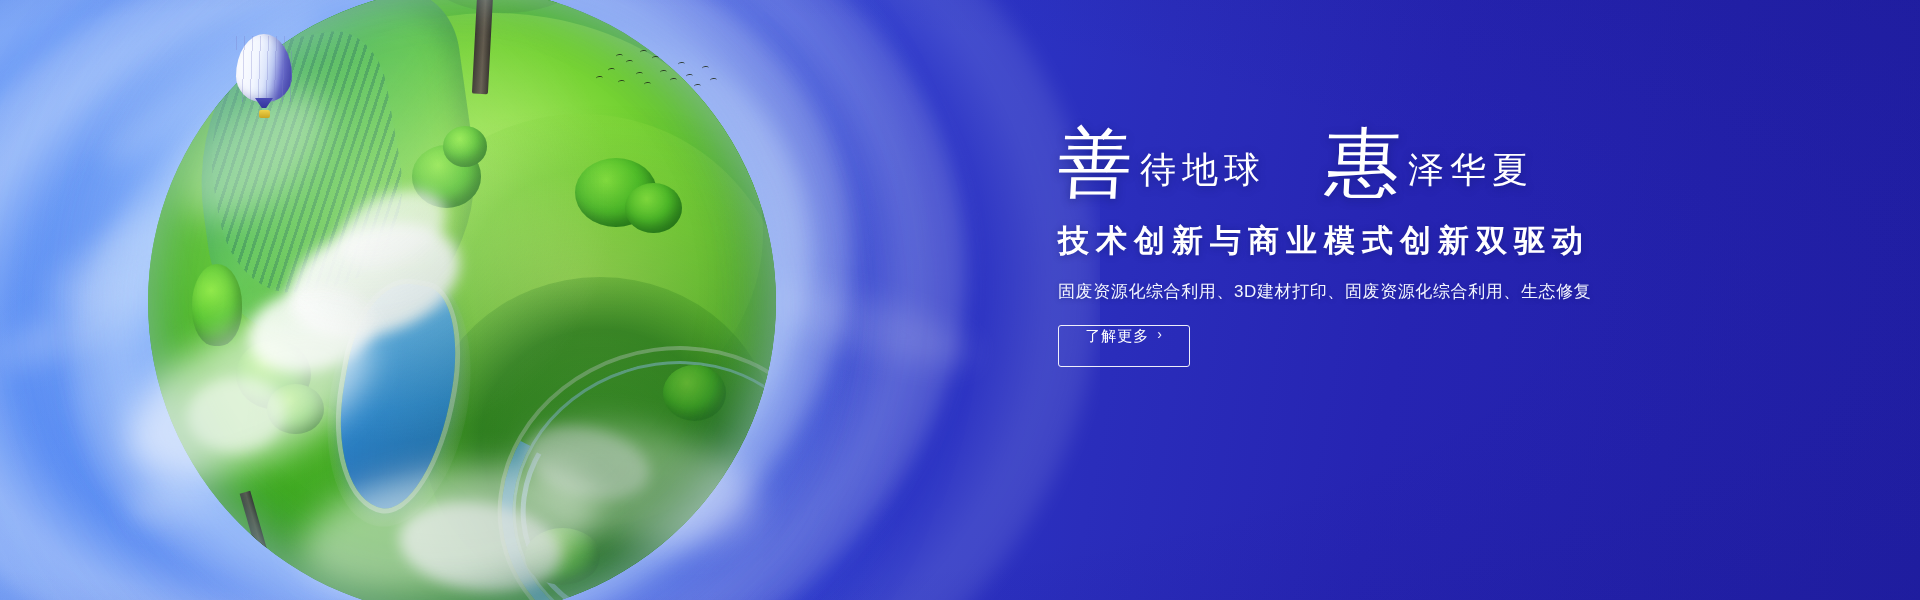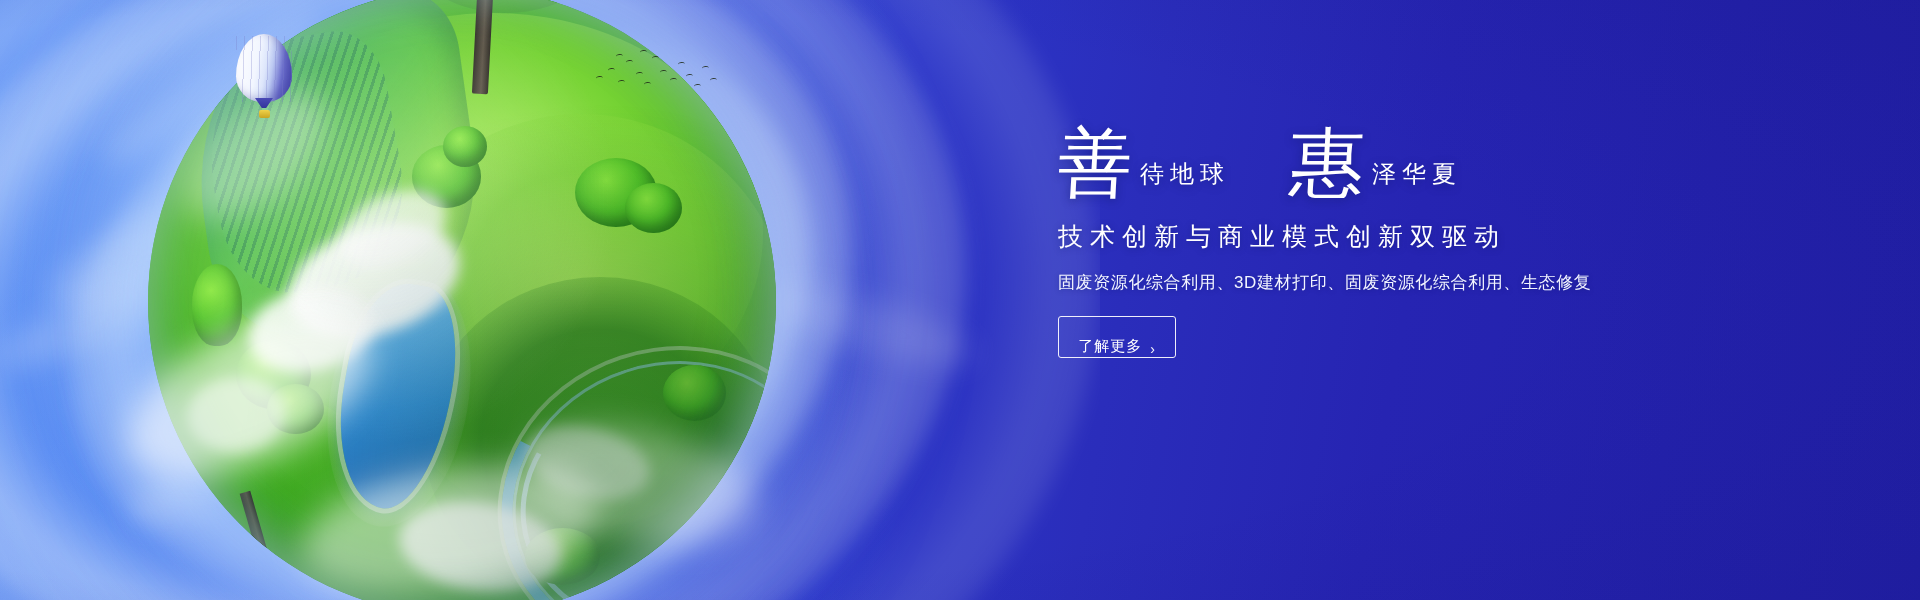--- a/index.html
+++ b/index.html
@@ -163,29 +163,29 @@
      border-top:1.6px solid #1f2a18;border-radius:50% 50% 0 0;transform:rotate(-6deg);opacity:.85;}
 
   
   .content{position:absolute;left:1058px;top:126px;width:760px;color:#fff;}
   .headline{display:flex;align-items:baseline;white-space:nowrap;
      text-shadow:0 2px 10px rgba(10,20,90,.45);}
   .hl-big{font-family:"Liberation Serif","DejaVu Serif",serif;
      font-size:74px;line-height:1;font-weight:400;letter-spacing:0;
      transform:skewX(-3deg);}
   .hl-sm{font-family:"Liberation Serif","DejaVu Serif",serif;
-     font-size:24px;line-height:1;font-weight:400;letter-spacing:6px;
+     font-size:36px;line-height:1;font-weight:400;letter-spacing:6px;
      margin-left:8px;position:relative;top:-6px;}
   .hl-gap{display:inline-block;width:60px;}
-  .subtitle{margin-top:20px;font-size:25px;letter-spacing:7px;font-weight:400;
+  .subtitle{margin-top:20px;font-size:31px;letter-spacing:7px;font-weight:700;
      text-shadow:0 1px 7px rgba(10,20,90,.40);}
   .desc{margin-top:18px;font-size:17px;letter-spacing:.6px;color:#f2f4ff;font-weight:400;
      text-shadow:0 1px 5px rgba(10,20,90,.35);}
-  .cta{margin-top:22px;display:inline-flex;align-items:flex-end;justify-content:center;
-     gap:8px;width:118px;height:42px;border:1px solid rgba(255,255,255,.92);
+  .cta{margin-top:22px;display:inline-flex;align-items:flex-start;justify-content:center;
+     gap:8px;width:132px;height:42px;border:1px solid rgba(255,255,255,.92);
      border-radius:3px;background:transparent;color:#fff;font-size:15px;
      letter-spacing:1px;cursor:pointer;}
   .cta .chev{font-size:14px;line-height:1;opacity:.95;}
 </style>
 </head>
 <body>
 
 <div class="banner">
 
   <div class="bg-base"></div>

